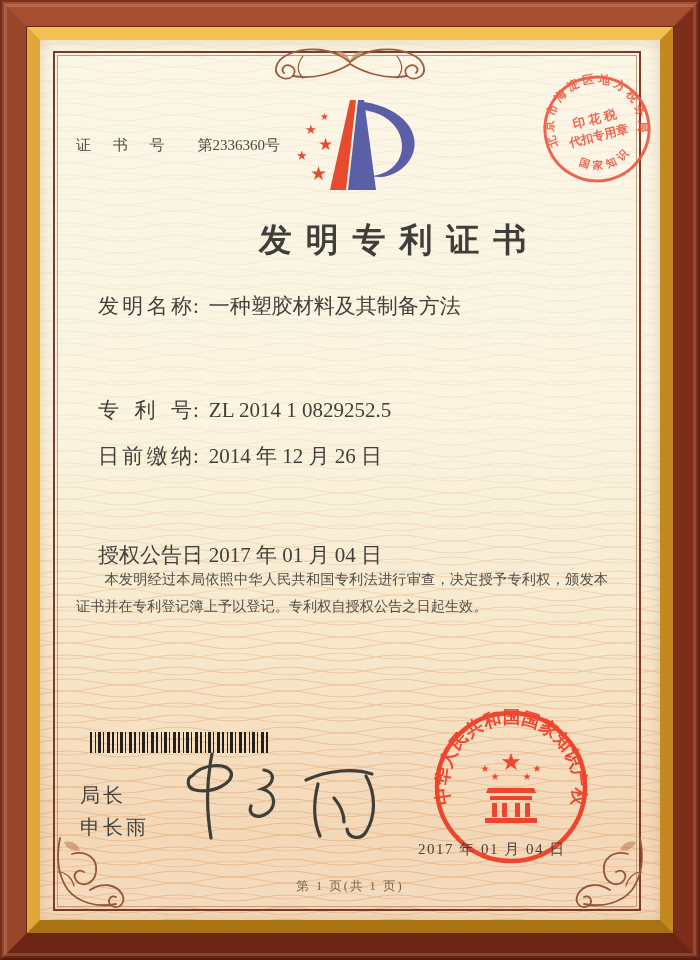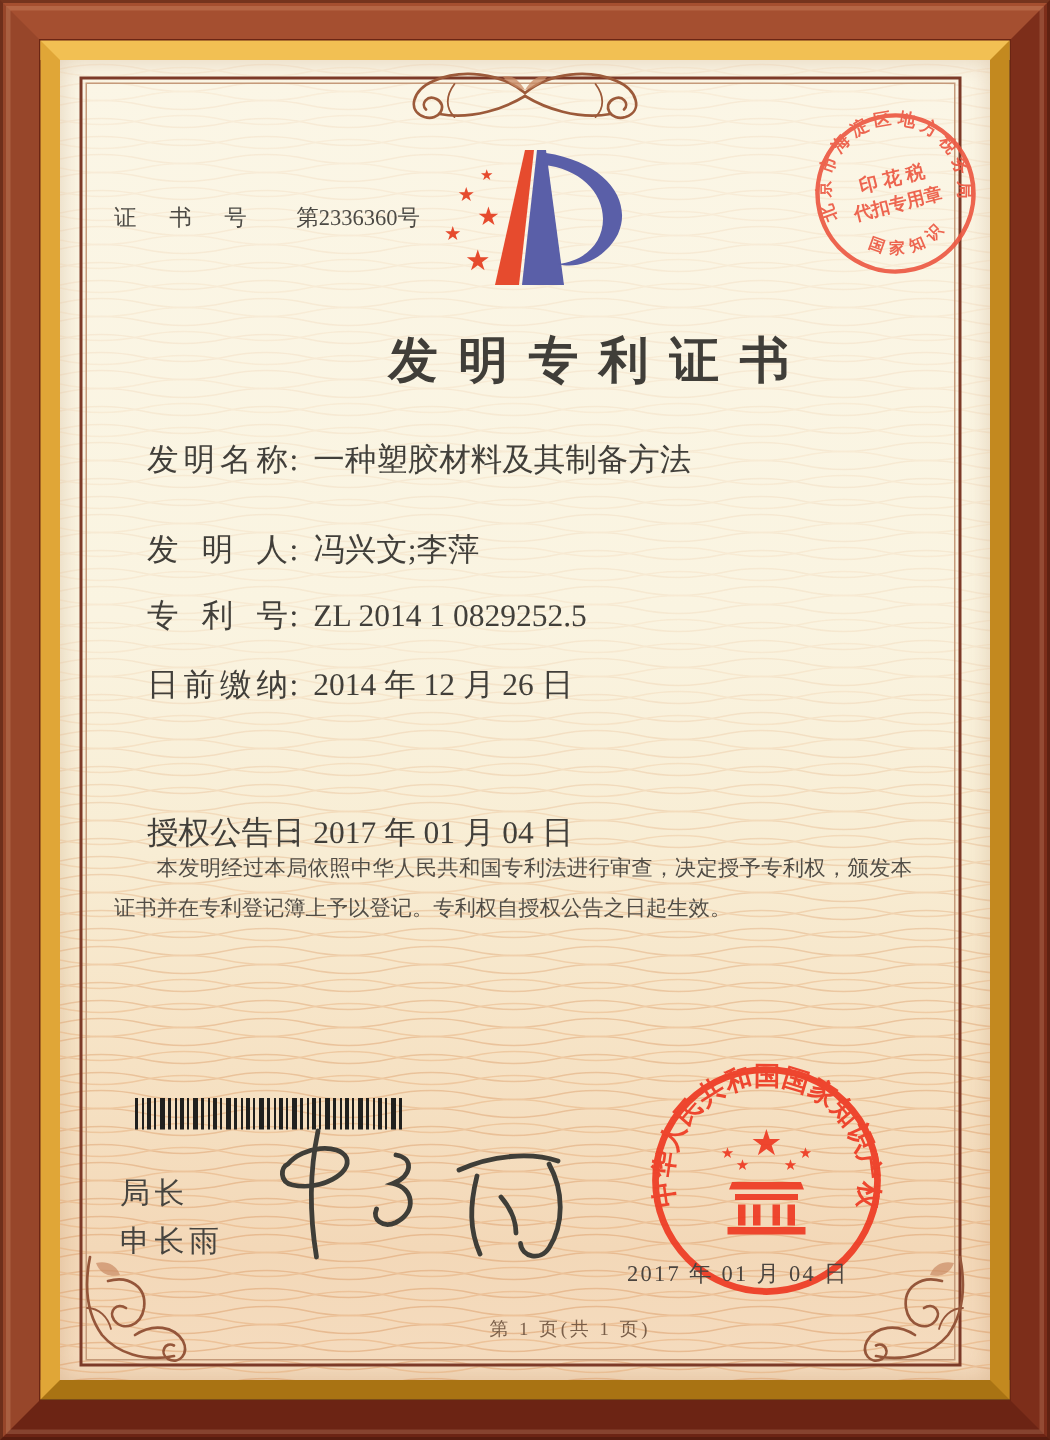--- a/index.html
+++ b/index.html
@@ -30,21 +30,21 @@
   .f1{top:252px}.f2{top:312px}.f3{top:356px}.f4{top:402px}.f5{top:451px}.f6{top:501px}
   .body-text{position:absolute;left:24px;top:514px;width:556px;font-size:14.2px;line-height:1.92;color:#514d46;text-align:justify;}
   .body-text p{margin:12px;text-indent:2em;}
   .barcode{position:absolute;left:50px;top:692px;width:180px;height:21px;
     background:repeating-linear-gradient(90deg,#20201e 0 2px,transparent 2px 5px,#20201e 5px 6px,transparent 6px 8px,#20201e 8px 11px,transparent 11px 13px,#20201e 13px 14px,transparent 14px 17px,#20201e 17px 20px,transparent 20px 22px);}
   .official{position:absolute;left:40px;font-size:20px;color:#46443f;letter-spacing:3px;}
   .o1{top:742px}.o2{top:774px}
   .signature{position:absolute;left:138px;top:706px;}
   .seal{position:absolute;left:392px;top:668px;opacity:.93;}
   .seal-date{position:absolute;left:378px;top:800px;font-size:15px;color:#4a443f;letter-spacing:1.5px;z-index:5;}
-  .page-footer{position:absolute;left:0;top:838px;width:620px;text-align:center;font-size:12.5px;color:#7a5f49;letter-spacing:2px;padding-left:30px;}
+  .page-footer{position:absolute;left:0;top:838px;width:620px;text-align:center;font-size:12.5px;color:#7a5f49;letter-spacing:2px;}
   .stamp-font{font-family:"Liberation Sans","DejaVu Sans",sans-serif;font-weight:bold;}
 </style>
 </head>
 <body>
 
 <div class="stage">
   <div class="wood"></div>
   <div class="wood-edge"></div>
   <div class="wood-sheen"></div>
   <div class="gold"></div>
@@ -133,23 +133,20 @@
         <textPath href="#taxBot" startOffset="6" textLength="100">国家知识产权局</textPath>
       </text>
       <text x="59" y="53" text-anchor="middle" fill="#ec5640" font-size="12.5">印 花 税</text>
       <text x="59" y="70" text-anchor="middle" fill="#ec5640" font-size="12">代扣专用章</text>
     </svg>
 
     <div class="title">发明专利证书</div>
 
     <div class="field-row f1">
       <span class="flabel">发明名称</span><span class="fcolon">:</span><span class="fvalue">一种塑胶材料及其制备方法</span>
-    </div>
-    <div class="field-row f2">
-      <span class="flabel">发明人</span><span class="fcolon">:</span><span class="fvalue">冯兴文;李萍</span>
     </div>
     <div class="field-row f3">
       <span class="flabel">专利号</span><span class="fcolon">:</span><span class="fvalue">ZL 2014 1 0829252.5</span>
     </div>
     <div class="field-row f4">
       <span class="flabel">日前缴纳</span><span class="fcolon">:</span><span class="fvalue">2014 年 12 月 26 日</span>
     </div>
     <div class="field-row f6">
       <span class="flabel">授权公告日</span><span class="fcolon">:</span><span class="fvalue">2017 年 01 月 04 日</span>
     </div>

